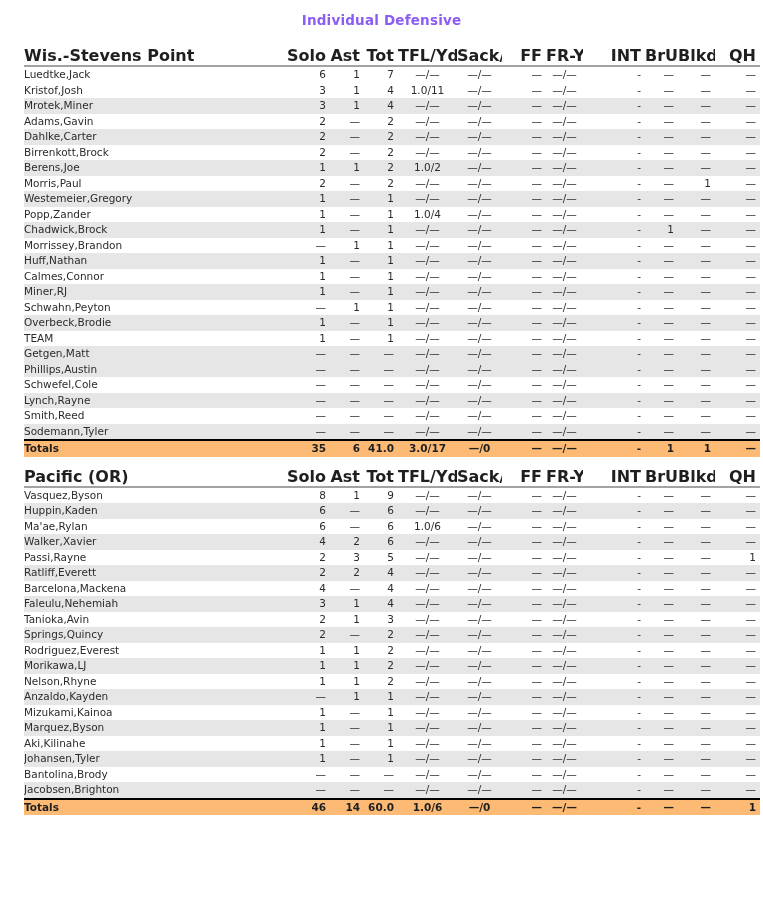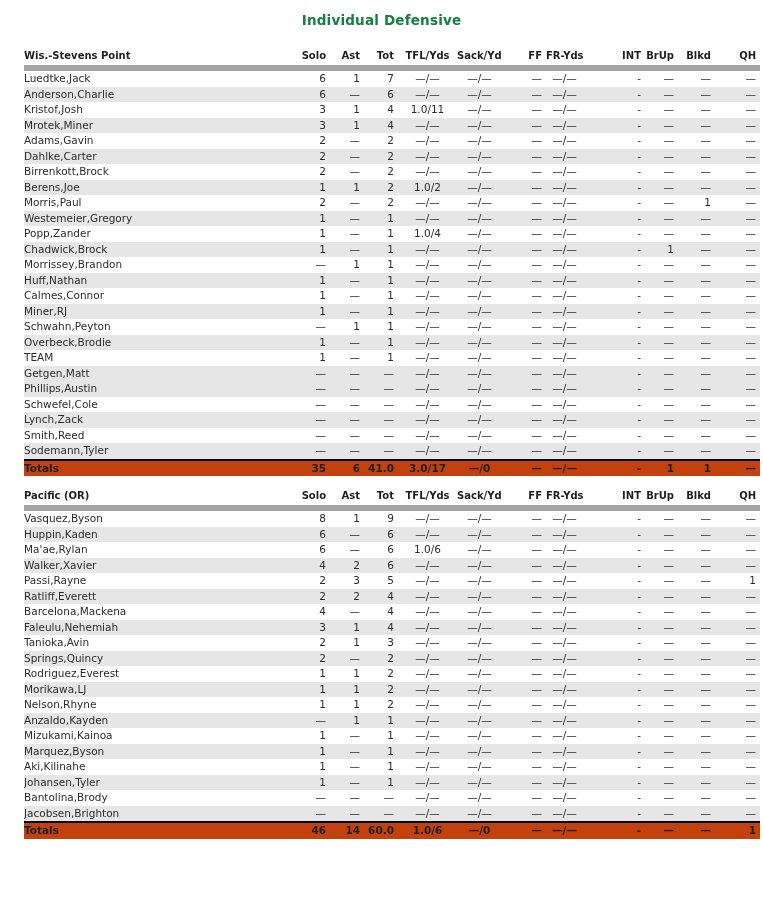--- a/index.html
+++ b/index.html
@@ -12,57 +12,57 @@
     height: 903px;
     overflow: hidden;
     font-family: "DejaVu Sans", "Liberation Sans", sans-serif;
     color: #2b2b2b;
     -webkit-font-smoothing: antialiased;
   }
   .page-title {
     font-size: 13.5px;
     font-weight: bold;
     text-align: center;
-    color: #15803d;
+    color: #8b5cf6;
     margin: 12px 0 0 0;
     letter-spacing: 0.2px;
   }
   table.stats {
     border-collapse: collapse;
     table-layout: fixed;
     width: 736px;
     margin-left: 24px;
     font-size: 10.5px;
   }
   table.stats.first { margin-top: 20px; }
   table.stats.second { margin-top: 12px; }
   table.stats th {
-    font-size: 10px;
+    font-size: 16px;
     font-weight: bold;
     color: #1f1f1f;
-    border-bottom: 6px solid #a3a3a3;
+    border-bottom: 2px solid #a3a3a3;
     padding: 2px 4px 3px 0;
     line-height: 12px;
     white-space: nowrap;
     overflow: hidden;
   }
   table.stats td {
     padding: 2px 4px 2px 0;
     line-height: 11.5px;
     white-space: nowrap;
     overflow: hidden;
   }
   .c-name { text-align: left; padding-left: 0 !important; padding-right: 0 !important; }
   .c-r    { text-align: right; }
   .c-c    { text-align: center; padding-right: 0 !important; }
   tr.even td { background: #e6e6e6; }
   tr.totals td {
     border-top: 2px solid #000;
     font-weight: bold;
-    background: #c2410c;
+    background: #fdba74;
     color: #1f1f1f;
   }
 </style>
 </head>
 <body>
 
 <div>
   <h1 class="page-title">Individual Defensive</h1>
 
   <table class="stats first">
@@ -104,34 +104,20 @@
           <td class="c-r">7</td>
           <td class="c-c">—/—</td>
           <td class="c-c">—/—</td>
           <td class="c-r">—</td>
           <td class="c-c">—/—</td>
           <td class="c-r">-</td>
           <td class="c-r">—</td>
           <td class="c-r">—</td>
           <td class="c-r">—</td>
         </tr>
-        <tr class="even">
-          <td class="c-name">Anderson,Charlie</td>
-          <td class="c-r">6</td>
-          <td class="c-r">—</td>
-          <td class="c-r">6</td>
-          <td class="c-c">—/—</td>
-          <td class="c-c">—/—</td>
-          <td class="c-r">—</td>
-          <td class="c-c">—/—</td>
-          <td class="c-r">-</td>
-          <td class="c-r">—</td>
-          <td class="c-r">—</td>
-          <td class="c-r">—</td>
-        </tr>
         <tr class="odd">
           <td class="c-name">Kristof,Josh</td>
           <td class="c-r">3</td>
           <td class="c-r">1</td>
           <td class="c-r">4</td>
           <td class="c-c">1.0/11</td>
           <td class="c-c">—/—</td>
           <td class="c-r">—</td>
           <td class="c-c">—/—</td>
           <td class="c-r">-</td>
@@ -399,21 +385,21 @@
           <td class="c-c">—/—</td>
           <td class="c-c">—/—</td>
           <td class="c-r">—</td>
           <td class="c-c">—/—</td>
           <td class="c-r">-</td>
           <td class="c-r">—</td>
           <td class="c-r">—</td>
           <td class="c-r">—</td>
         </tr>
         <tr class="even">
-          <td class="c-name">Lynch,Zack</td>
+          <td class="c-name">Lynch,Rayne</td>
           <td class="c-r">—</td>
           <td class="c-r">—</td>
           <td class="c-r">—</td>
           <td class="c-c">—/—</td>
           <td class="c-c">—/—</td>
           <td class="c-r">—</td>
           <td class="c-c">—/—</td>
           <td class="c-r">-</td>
           <td class="c-r">—</td>
           <td class="c-r">—</td>

